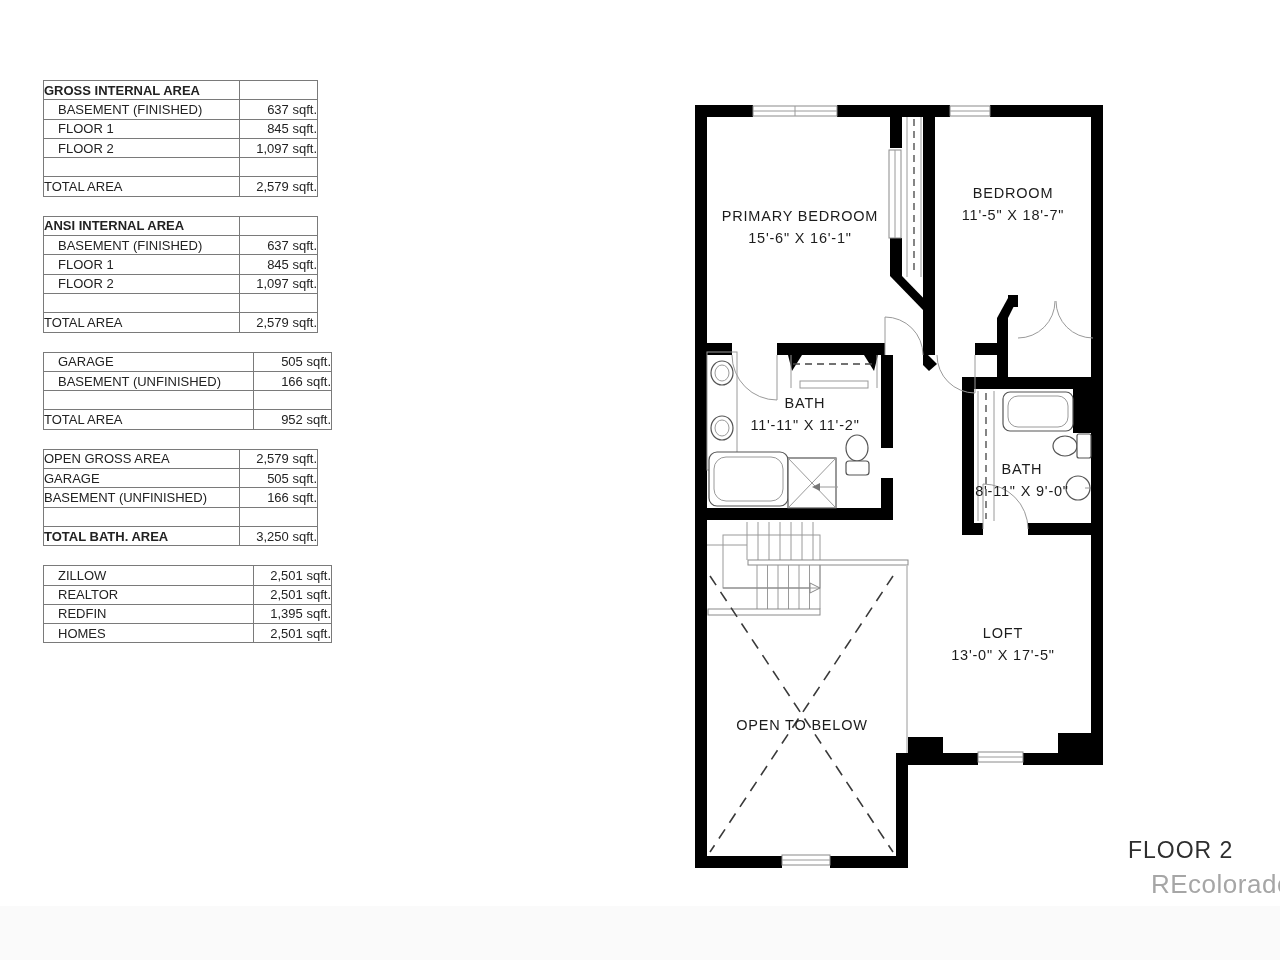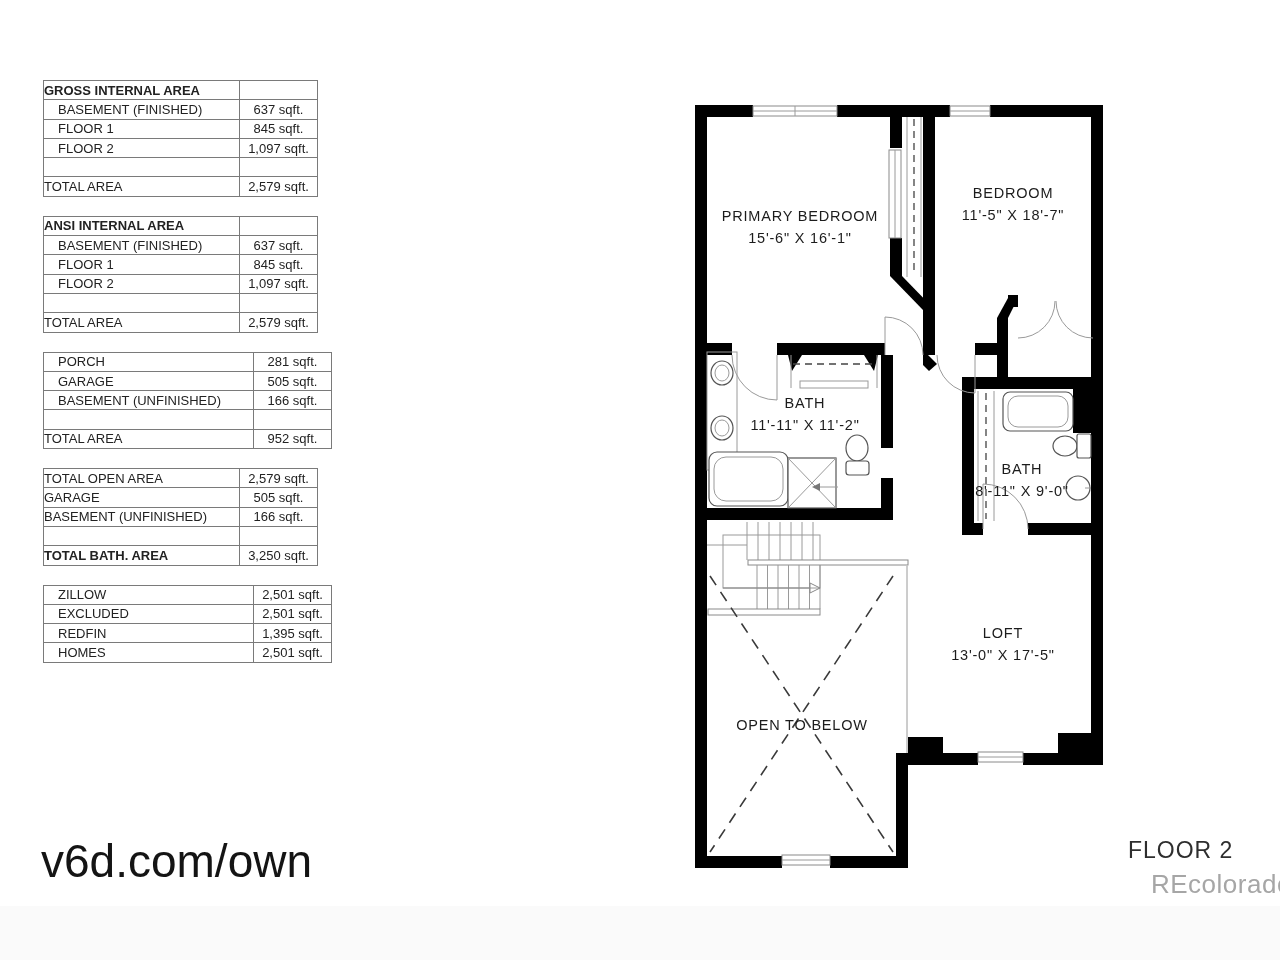--- a/index.html
+++ b/index.html
@@ -5,21 +5,21 @@
   html,body{margin:0;padding:0;background:#fff;}
   #canvas{position:relative;width:1280px;height:960px;background:#ffffff;overflow:hidden;
           font-family:"Liberation Sans", sans-serif;color:#1c1c1c;}
   
   #tables{position:absolute;left:43px;top:80px;}
   table.t{border-collapse:collapse;table-layout:fixed;width:272px;margin:0 0 19px 0;}
   table.t td{border:1px solid #7a7a7a;height:18.3px;padding:0;font-size:13px;
              white-space:nowrap;overflow:hidden;background:#fff;color:#222;}
   td.l{width:195px;text-align:left;padding-left:6px;}
   td.l.in{padding-left:14px;}
-  td.v{width:77px;text-align:center;padding-right:7px;}
+  td.v{width:77px;text-align:right;padding-right:7px;}
   .hd{font-weight:bold;}
   
   #watermark-url{position:absolute;left:41px;top:834px;font-size:46px;color:#141414;letter-spacing:0;}
   #floor-label{position:absolute;left:1128px;top:837px;font-size:23px;color:#2e2e2e;letter-spacing:1px;}
   #brand-watermark{position:absolute;left:1151px;top:869px;font-size:26px;color:#a6a6a6;letter-spacing:.5px;}
   #bottom-strip{position:absolute;left:0;top:906px;width:1280px;height:54px;background:#fafafa;}
   
   #plan{position:absolute;left:660px;top:80px;}
   .wall{fill:#000;}
   .thin{stroke:#9a9a9a;stroke-width:1;fill:none;}
@@ -92,24 +92,20 @@
       <tr>
         <td class="l">TOTAL AREA</td>
         <td class="v">2,579 sqft.</td>
           </tr>
     </tbody>
       </table>
 
     <table class="t">
       <tbody>
       <tr>
-        <td class="l in">PORCH</td>
-        <td class="v">281 sqft.</td>
-          </tr>
-      <tr>
         <td class="l in">GARAGE</td>
         <td class="v">505 sqft.</td>
           </tr>
       <tr>
         <td class="l in">BASEMENT (UNFINISHED)</td>
         <td class="v">166 sqft.</td>
           </tr>
       <tr>
         <td class="l"></td>
         <td class="v"></td>
@@ -117,21 +113,21 @@
       <tr>
         <td class="l">TOTAL AREA</td>
         <td class="v">952 sqft.</td>
           </tr>
     </tbody>
       </table>
 
     <table class="t">
       <tbody>
           <tr>
-        <td class="l">TOTAL OPEN AREA</td>
+        <td class="l">OPEN GROSS AREA</td>
         <td class="v">2,579 sqft.</td>
           </tr>
       <tr>
         <td class="l">GARAGE</td>
         <td class="v">505 sqft.</td>
           </tr>
       <tr>
         <td class="l">BASEMENT (UNFINISHED)</td>
         <td class="v">166 sqft.</td>
           </tr>
@@ -146,21 +142,21 @@
     </tbody>
       </table>
 
     <table class="t">
       <tbody>
           <tr>
         <td class="l in">ZILLOW</td>
         <td class="v">2,501 sqft.</td>
           </tr>
       <tr>
-        <td class="l in">EXCLUDED</td>
+        <td class="l in">REALTOR</td>
         <td class="v">2,501 sqft.</td>
           </tr>
       <tr>
         <td class="l in">REDFIN</td>
         <td class="v">1,395 sqft.</td>
           </tr>
       <tr>
         <td class="l in">HOMES</td>
         <td class="v">2,501 sqft.</td>
           </tr>
@@ -358,17 +354,16 @@
       <text class="rlabel" x="145" y="350">11'-11" X 11'-2"</text>
       <text class="rlabel" x="362" y="394">BATH</text>
       <text class="rlabel" x="362" y="416">8'-11" X 9'-0"</text>
       <text class="rlabel" x="343" y="558">LOFT</text>
       <text class="rlabel" x="343" y="580">13'-0" X 17'-5"</text>
       <text class="rlabel" x="142" y="650">OPEN TO BELOW</text>
     </g>
   </svg>
   </div>
 
-  <div id="watermark-url">v6d.com/own</div>
   <div id="floor-label">FLOOR 2</div>
   <div id="brand-watermark">REcolorado</div>
   <div id="bottom-strip"></div>
 </div>
 
 </body></html>

